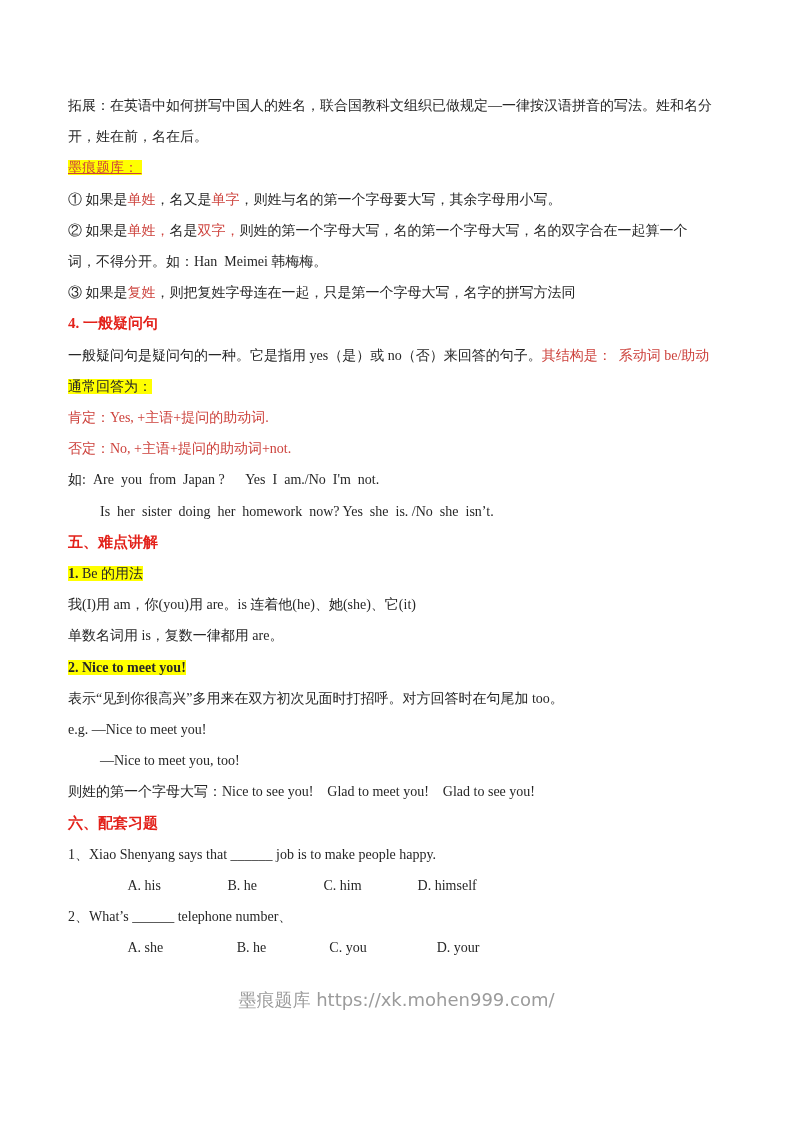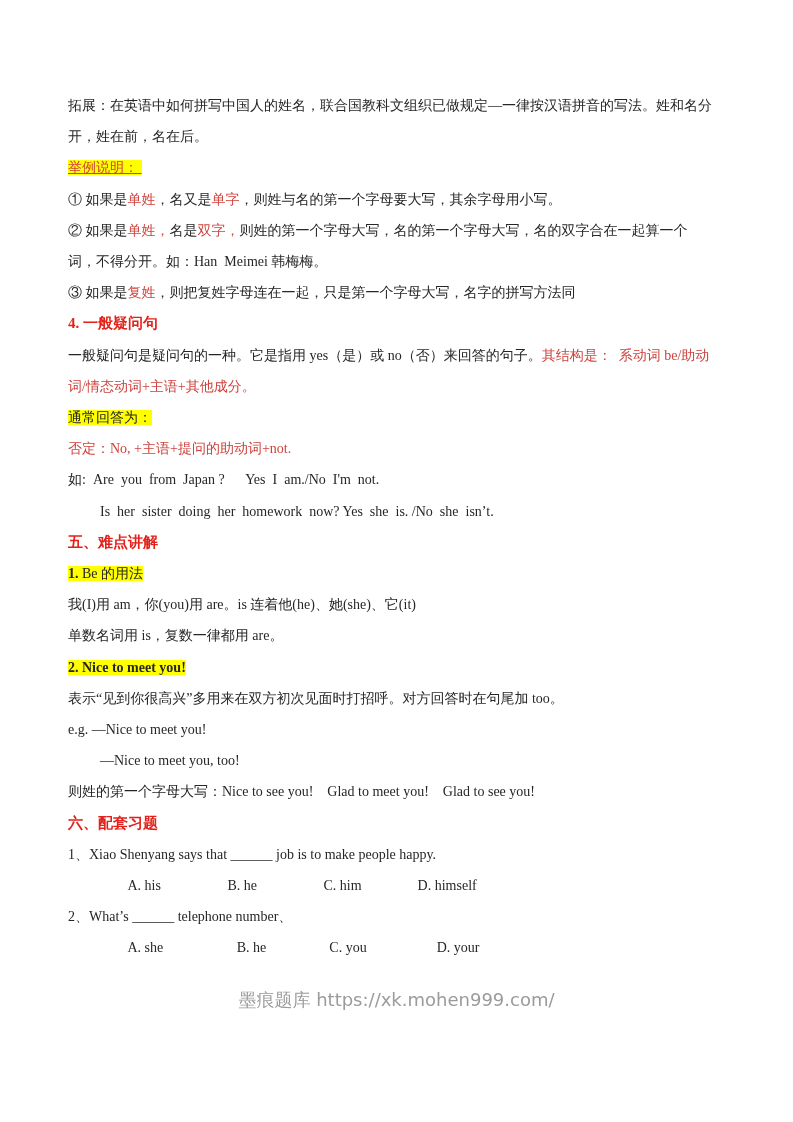--- a/index.html
+++ b/index.html
@@ -37,29 +37,29 @@
     line-height:24px;
   }
 </style>
 </head>
 <body>
 
 <div class="page">
   <div class="doc">
       <div class="line"><span class="seg">拓展：在英语中如何拼写中国人的姓名，联合国教科文组织已做规定—一律按汉语拼音的写法。姓和名分</span></div>
       <div class="line"><span class="seg">开，姓在前，名在后。</span></div>
-      <div class="line"><span class="seg red u h">举例说明： </span></div>
+      <div class="line"><span class="seg red u h">墨痕题库： </span></div>
       <div class="line"><span class="seg">① 如果是</span><span class="seg red">单姓</span><span class="seg">，名又是</span><span class="seg red">单字</span><span class="seg">，则姓与名的第一个字母要大写，其余字母用小写。</span></div>
       <div class="line"><span class="seg">② 如果是</span><span class="seg red">单姓，</span><span class="seg">名是</span><span class="seg red">双字，</span><span class="seg">则姓的第一个字母大写，名的第一个字母大写，名的双字合在一起算一个</span></div>
       <div class="line"><span class="seg">词，不得分开。如：Han  Meimei 韩梅梅。</span></div>
       <div class="line"><span class="seg">③ 如果是</span><span class="seg red">复姓</span><span class="seg">，则把复姓字母连在一起，只是第一个字母大写，名字的拼写方法同</span></div>
       <div class="line"><span class="seg hred b">4. 一般疑问句</span></div>
       <div class="line"><span class="seg">一般疑问句是疑问句的一种。它是指用 yes（是）或 no（否）来回答的句子。</span><span class="seg red">其结构是：  系动词 be/助动</span></div>
-      <div class="line"><span class="seg red">词/情态动词+主语+其他成分。</span></div>
       <div class="line"><span class="seg h">通常回答为：</span></div>
+      <div class="line"><span class="seg red">肯定：Yes, +主语+提问的助动词.</span></div>
       <div class="line"><span class="seg red">否定：No, +主语+提问的助动词+not.</span></div>
       <div class="line"><span class="seg">如:  Are  you  from  Japan ?      Yes  I  am./No  I'm  not.</span></div>
       <div class="line indent-1"><span class="seg">Is  her  sister  doing  her  homework  now? Yes  she  is. /No  she  isn’t.</span></div>
       <div class="line"><span class="seg hred b">五、难点讲解</span></div>
       <div class="line"><span class="seg b h">1. </span><span class="seg h">Be 的用法</span></div>
       <div class="line"><span class="seg">我(I)用 am，你(you)用 are。is 连着他(he)、她(she)、它(it)</span></div>
       <div class="line"><span class="seg">单数名词用 is，复数一律都用 are。</span></div>
       <div class="line"><span class="seg b h">2. Nice to meet you!</span></div>
       <div class="line"><span class="seg">表示“见到你很高兴”多用来在双方初次见面时打招呼。对方回答时在句尾加 too。</span></div>
       <div class="line"><span class="seg">e.g. —Nice to meet you!</span></div>

